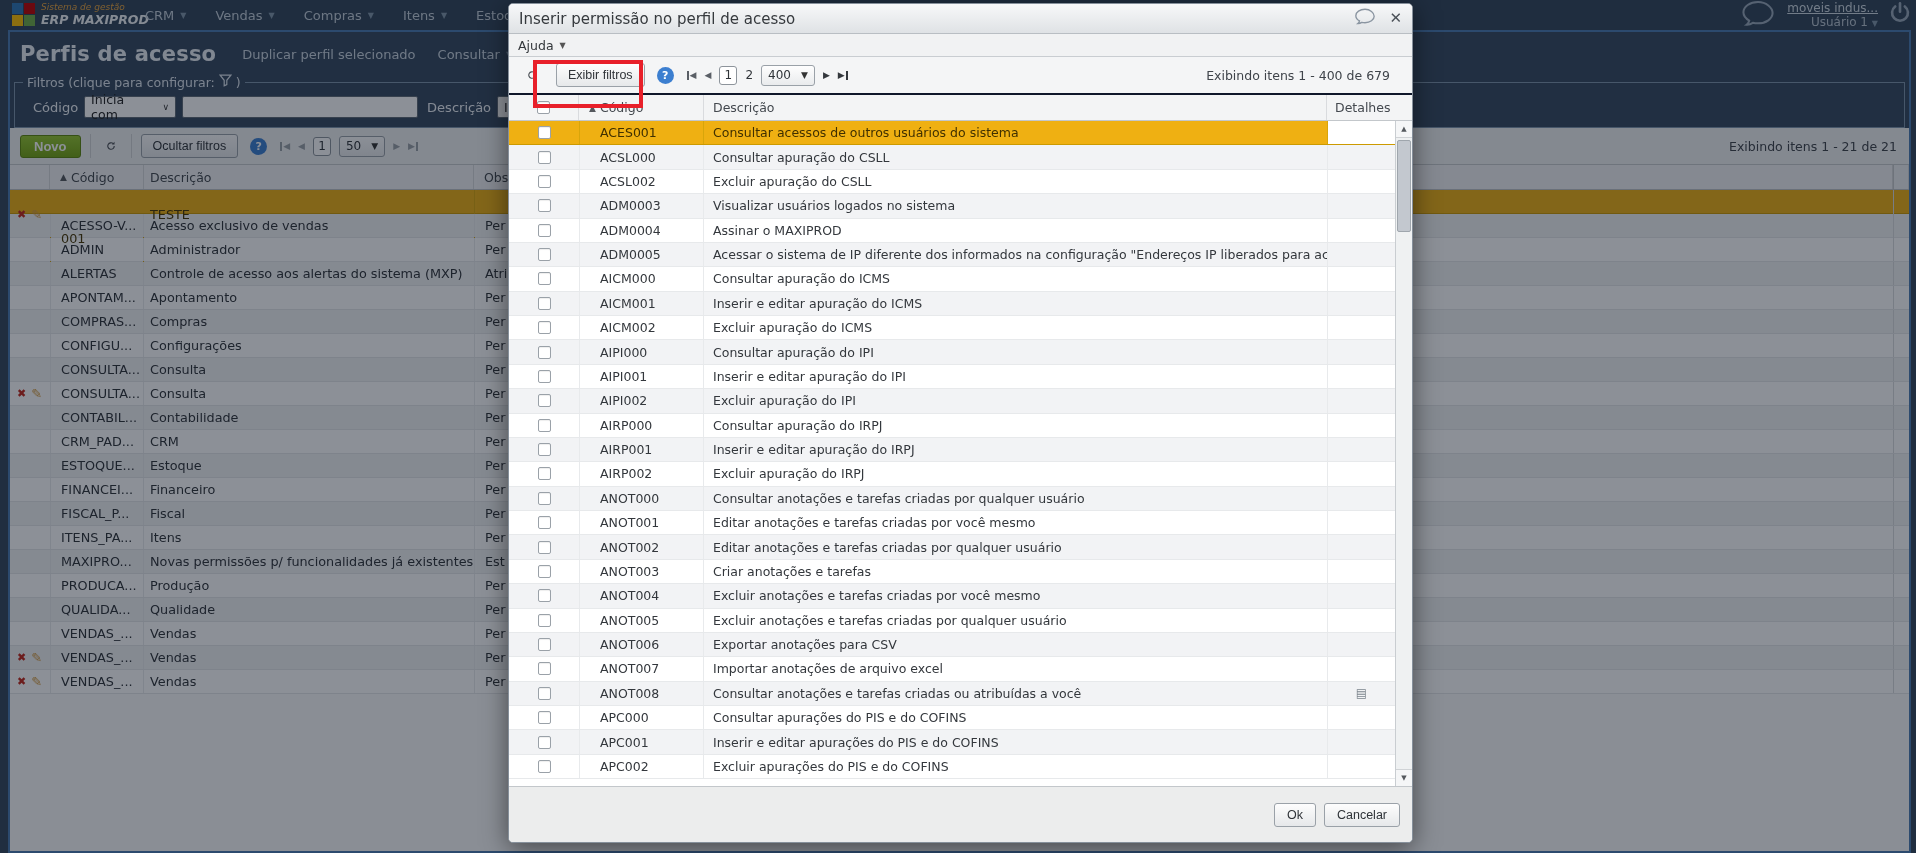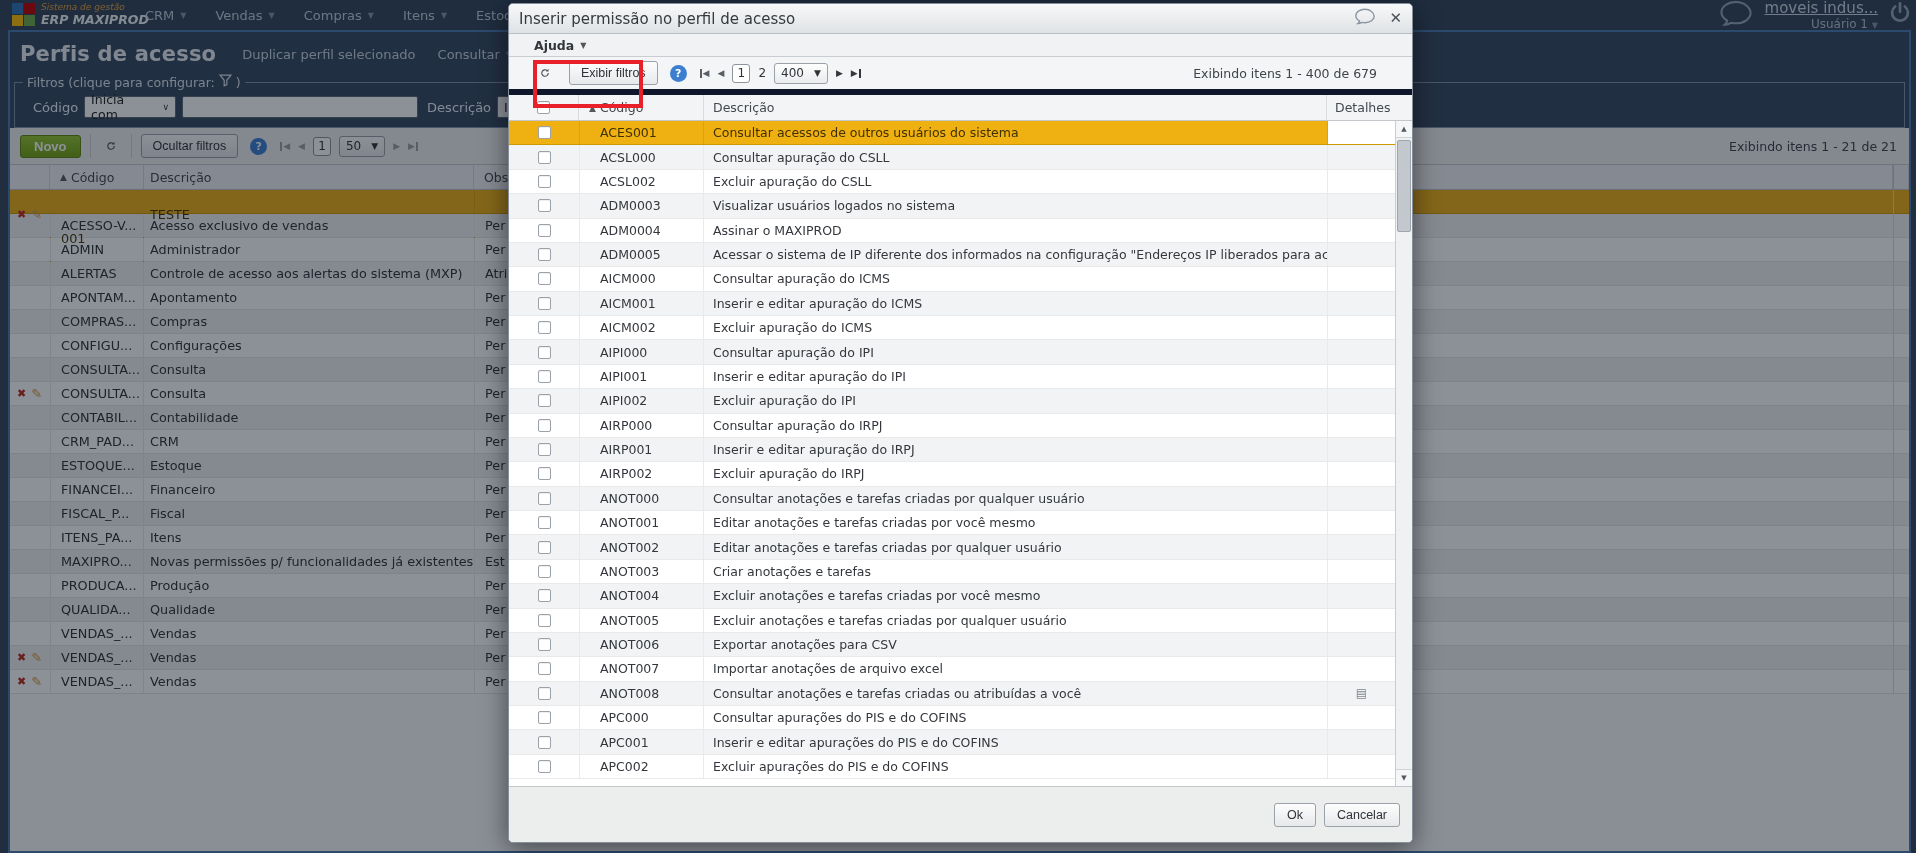--- a/index.html
+++ b/index.html
@@ -13,21 +13,21 @@
   .logoblocks{display:grid;grid-template-columns:11px 11px;grid-template-rows:11px 11px;gap:1px;}
   .lb1{background:#2e75b6;} .lb2{background:#c00000;} .lb3{background:#ffc000;} .lb4{background:#70ad47;}
   .logotext{line-height:1.05;}
   .logotag{font-size:9px;color:#e8a33d;font-weight:normal;font-style:italic;}
   .logoname{font-size:12.5px;color:#f2f5f8;font-weight:bold;font-style:italic;}
   .menus{position:absolute;left:145px;top:0;height:30px;display:flex;align-items:center;gap:29px;}
   .menuitem{display:flex;align-items:center;gap:6px;font-size:13px;color:#c3ced9;cursor:default;}
   .menucaret{font-size:8px;color:#8095a8;}
   .topright{position:absolute;right:4px;top:0;height:30px;display:flex;align-items:center;gap:10px;}
   .acct{text-align:right;line-height:1.2;}
-  .acctlink{font-size:15px;color:#cfd9e3;text-decoration:underline;}
+  .acctlink{font-size:12px;color:#cfd9e3;text-decoration:underline;}
   .acctuser{font-size:12px;color:#b7c3cf;}
 
   
   .contentbox{position:absolute;left:8px;top:30px;width:1903px;height:823px;
     border:2px solid #4a7cb2;background:#36495f;}
   .pagehead{height:44px;display:flex;align-items:center;padding-left:10px;}
   .pagetitle{font-size:21px;font-weight:bold;color:#e9eef4;letter-spacing:.2px;}
   .pageact{font-size:13px;color:#c9d4df;margin-left:26px;}
   .consult{display:flex;align-items:center;gap:6px;margin-left:22px;font-size:13px;color:#c9d4df;}
   .gearcircle{width:14px;height:14px;border-radius:50%;background:#24344a;margin-left:10px;}
@@ -96,23 +96,23 @@
   
   .modal{position:absolute;left:508px;top:3px;width:905px;height:840px;z-index:100;
     background:#eceded;border:1px solid #86909b;border-radius:5px;
     box-shadow:0 5px 26px rgba(0,0,0,.5);display:flex;flex-direction:column;}
   .mtitle{height:30px;background:linear-gradient(#f7f8f9,#dfe2e5);border-bottom:1px solid #b9bec3;
     border-radius:4px 4px 0 0;display:flex;align-items:center;padding:0 10px;}
   .mtitletext{font-size:15px;color:#35393d;}
   .mtitleicons{margin-left:auto;display:flex;align-items:center;gap:13px;}
   .closex{font-size:15px;color:#4b5158;font-weight:bold;line-height:1;}
   .mmenu{height:23px;background:#f1f2f3;border-bottom:1px solid #c9cdd1;display:flex;align-items:center;
-    padding:0 25px;font-size:12.5px;color:#33373b;gap:6px;font-weight:bold;}
-  .mtoolbar{height:38px;background:#f4f5f6;border-bottom:6px solid #0f172a;display:flex;align-items:center;
-    padding:0 25px;position:relative;}
+    padding:0 9px;font-size:12.5px;color:#33373b;gap:6px;}
+  .mtoolbar{height:38px;background:#f4f5f6;border-bottom:2px solid #0f172a;display:flex;align-items:center;
+    padding:0 12px;position:relative;}
   .mshowfilters{margin-left:13px;}
   .redrect{position:absolute;left:24px;top:3px;width:110px;height:48px;border:4px solid var(--annred,#e8202a);
     z-index:30;pointer-events:none;}
   .mtbinfo{margin-left:auto;padding-right:10px;font-size:12.5px;color:#3f444a;}
 
   .mgrid{flex:1;position:relative;background:#fff;display:flex;flex-direction:column;overflow:hidden;}
   .mgridhead{height:26px;background:#f3f4f5;border-bottom:1px solid #c3c7cb;
     display:grid;grid-template-columns:70px 125px 1fr 68px;align-items:center;
     font-size:12.5px;color:#43484e;padding-right:17px;}
   .mgridhead .hc{height:100%;display:flex;align-items:center;border-right:1px solid #d9dbde;}

